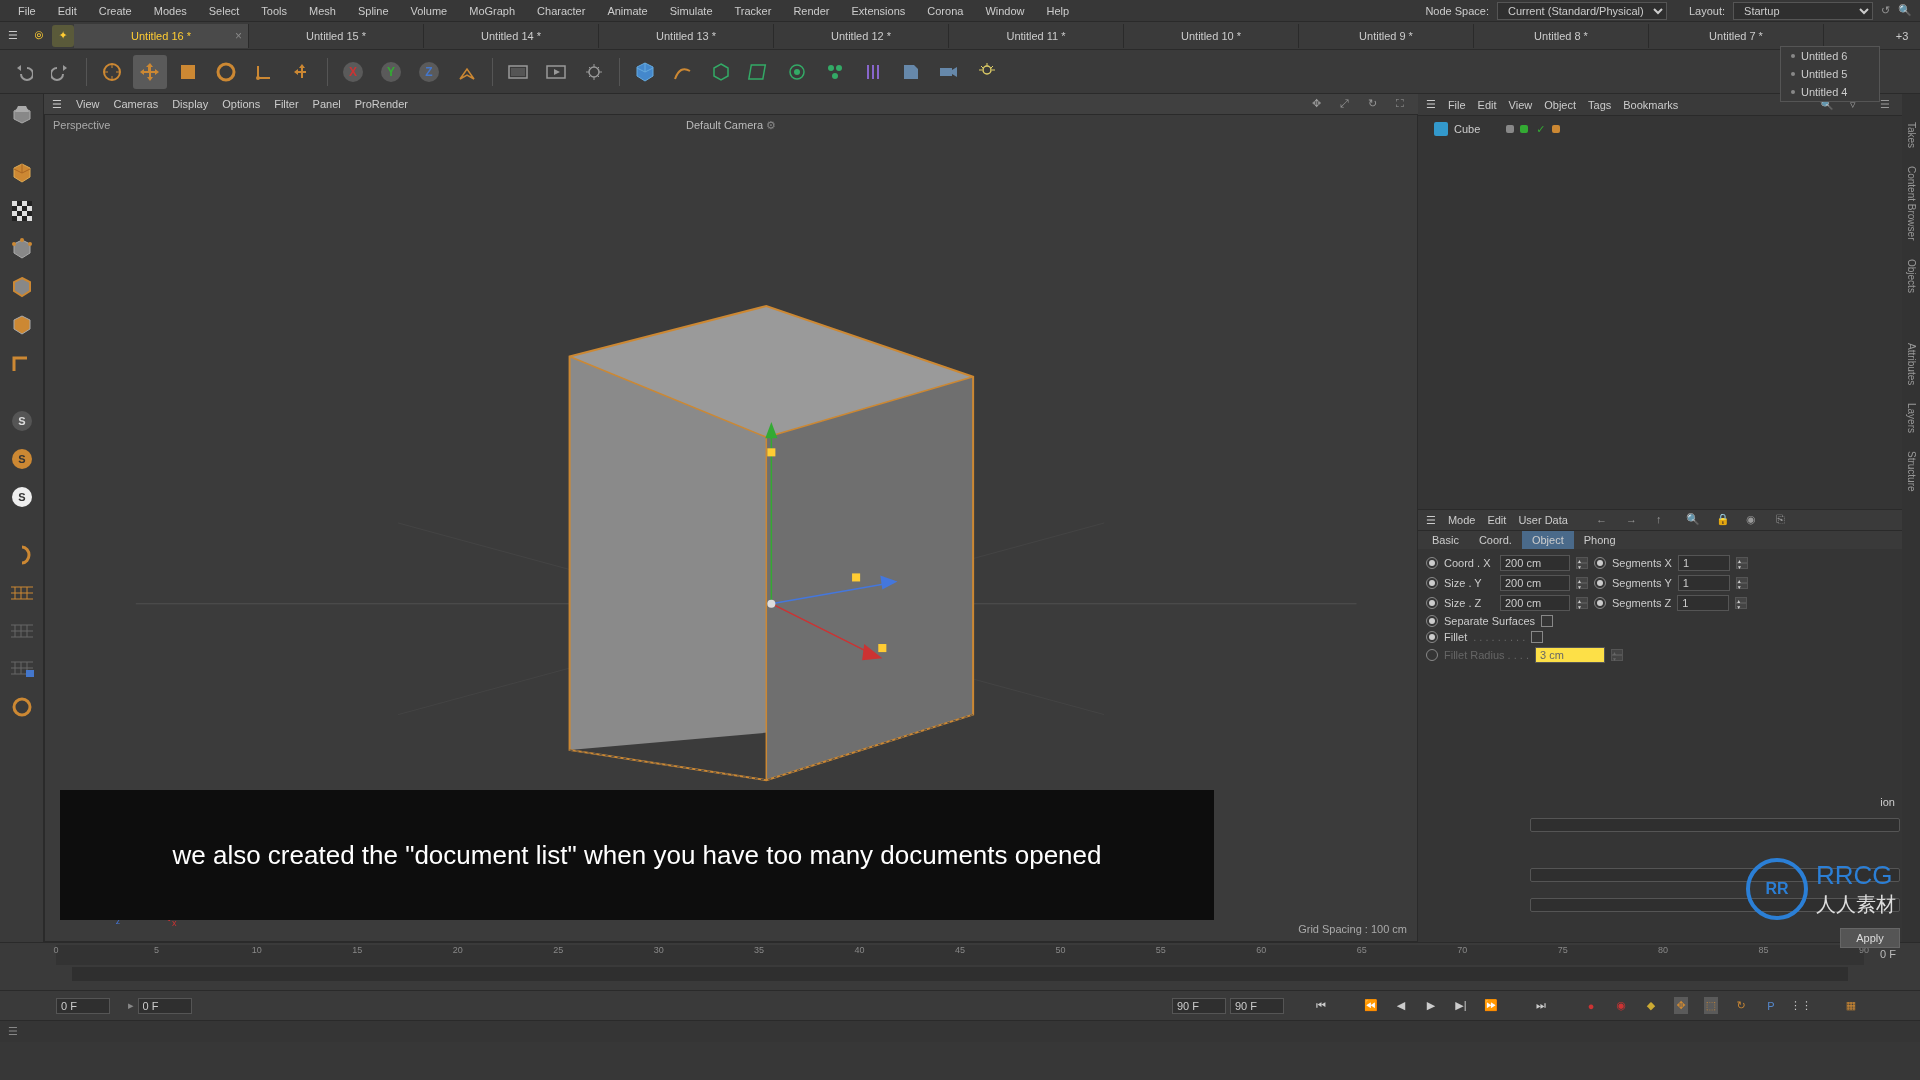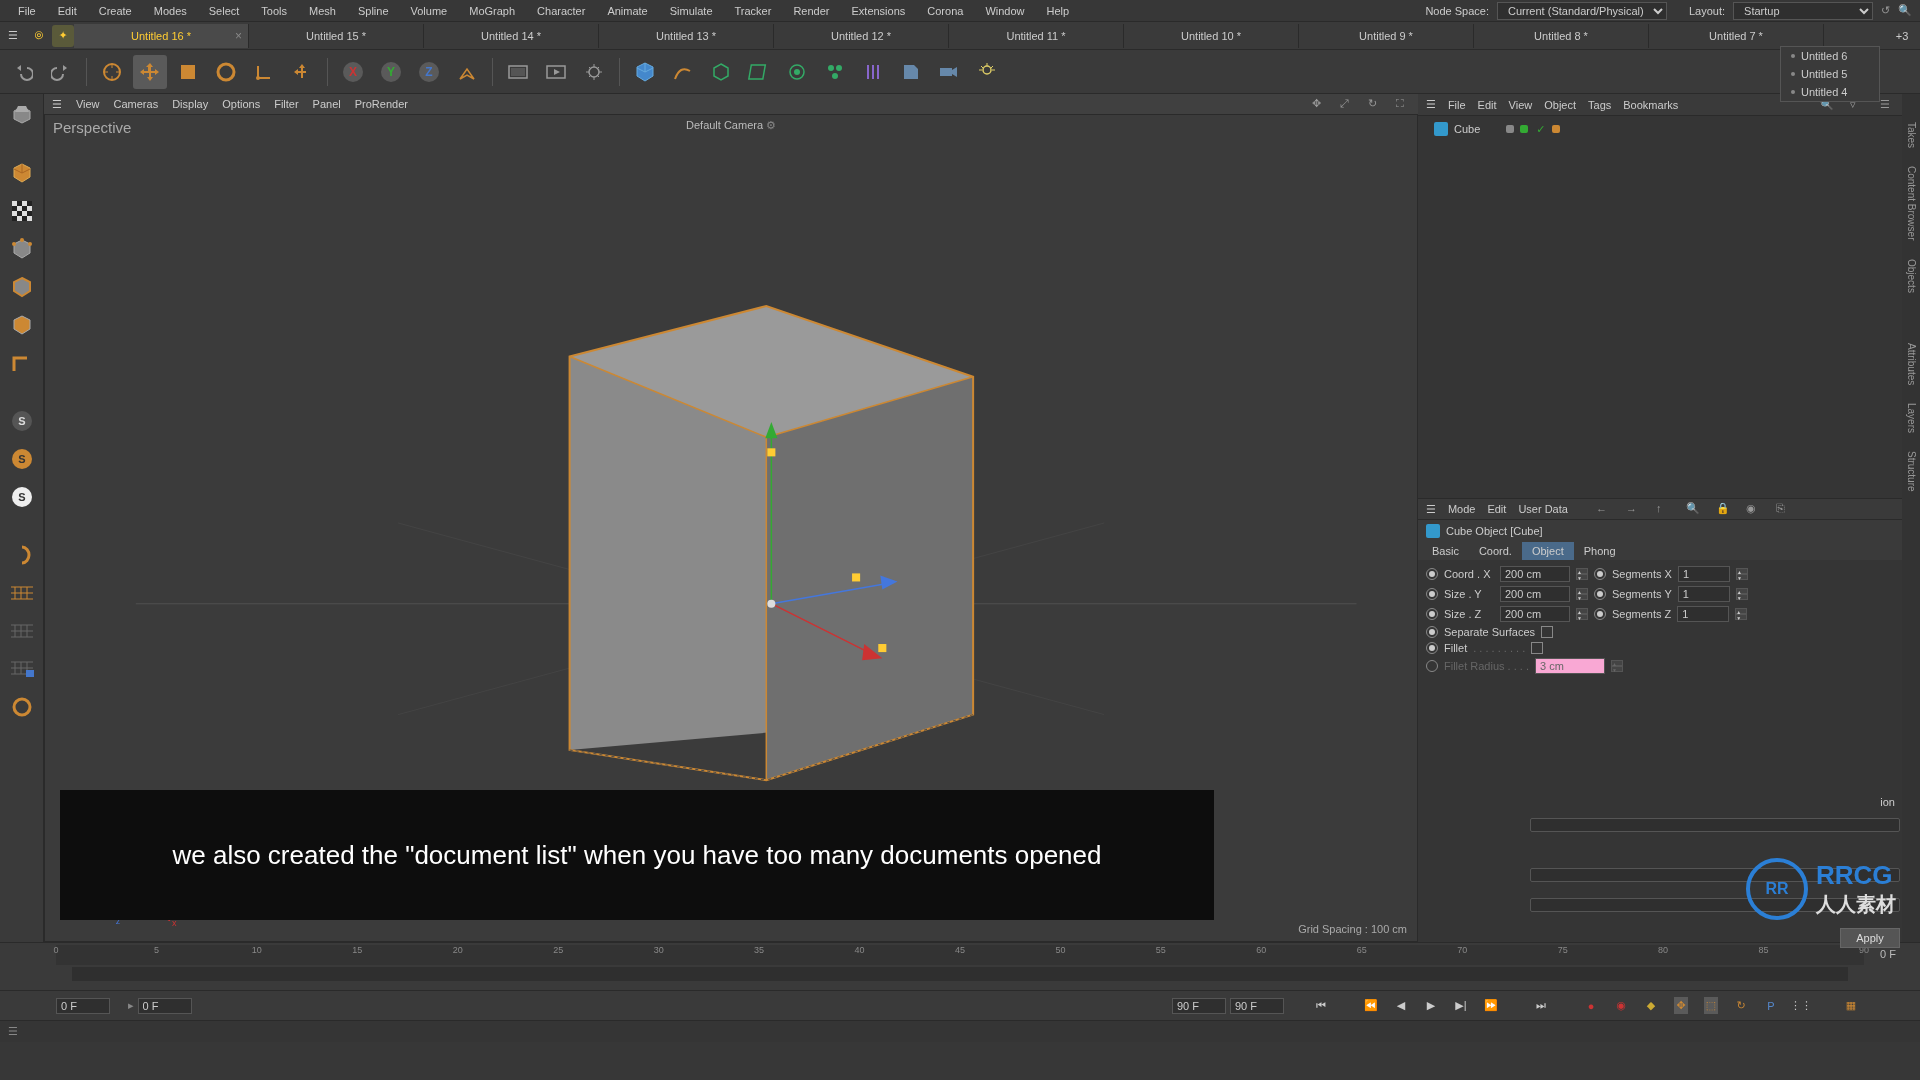--- a/index.html
+++ b/index.html
@@ -31,21 +31,21 @@
 
 .left-tools { width: 44px; background: #3a3a3a; display: flex; flex-direction: column; align-items: center; padding-top: 4px; gap: 4px; border-right: 1px solid #2a2a2a; }
 .lt-btn { width: 34px; height: 34px; display: flex; align-items: center; justify-content: center; border-radius: 3px; cursor: pointer; position: relative; }
 
 .viewport-region { flex: 1; display: flex; flex-direction: column; }
 .view-menu { height: 20px; background: #404040; display: flex; align-items: center; padding: 0 8px; gap: 14px; font-size: 11px; }
 .view-menu .spacer { flex: 1; }
 .view-icon { width: 14px; height: 14px; cursor: pointer; color: #999; }
 
 .viewport { flex: 1; background: #3b3b3b; position: relative; overflow: hidden; border: 1px solid #2a2a2a; }
-.persp-label { position: absolute; top: 4px; left: 8px; font-size: 15px; color: #aaa; }
+.persp-label { position: absolute; top: 4px; left: 8px; font-size: 11px; color: #aaa; }
 .cam-label { position: absolute; top: 4px; left: 50%; transform: translateX(-50%); font-size: 11px; color: #bbb; }
 .grid-label { position: absolute; bottom: 6px; right: 10px; font-size: 11px; color: #aaa; }
 
 .right { width: 502px; background: #3a3a3a; display: flex; }
 .right-main { flex: 1; display: flex; flex-direction: column; }
 .right-tabs { width: 18px; background: #333; display: flex; flex-direction: column; align-items: center; padding-top: 20px; gap: 2px; }
 .rt-tab { writing-mode: vertical-rl; padding: 8px 2px; font-size: 10px; color: #999; cursor: pointer; }
 
 .om-menu { height: 22px; display: flex; align-items: center; padding: 0 8px; gap: 12px; border-bottom: 1px solid #2a2a2a; font-size: 11px; }
 .om-menu .spacer { flex: 1; }
@@ -61,39 +61,39 @@
 .attr-tab { padding: 3px 10px; cursor: pointer; font-size: 11px; }
 .attr-tab.active { background: #4a6a8a; }
 .attr-section { padding: 4px 8px; font-weight: bold; background: #353535; }
 .attr-body { padding: 4px 8px; background: #353535; flex: 1; }
 .prop-row { display: flex; align-items: center; gap: 6px; padding: 2px 0; }
 .prop-radio { width: 12px; height: 12px; border: 1px solid #888; border-radius: 50%; position: relative; }
 .prop-radio.on::after { content: ''; position: absolute; inset: 2px; background: #ccc; border-radius: 50%; }
 .prop-label { min-width: 50px; }
 .prop-input { background: #2f2f2f; border: 1px solid #555; color: #ccc; padding: 1px 4px; width: 70px; font-size: 11px; }
 .prop-input.wide { width: 52px; }
-.prop-input.disabled { color: #666; background: #f9a8d4; }
+.prop-input.disabled { color: #666; background: #fde047; }
 .prop-spin { width: 12px; display: flex; flex-direction: column; }
 .prop-spin div { height: 6px; background: #444; border: 1px solid #555; font-size: 5px; }
 .prop-check { width: 12px; height: 12px; border: 1px solid #888; }
 
 .timeline-region { height: 48px; background: #3a3a3a; border-top: 1px solid #2a2a2a; padding: 2px 56px 0 56px; }
 .tl-ruler { height: 20px; position: relative; background: #333; }
 .tl-tick { position: absolute; top: 0; font-size: 9px; color: #888; transform: translateX(-50%); }
 .tl-bar { height: 14px; background: #2f2f2f; margin: 2px 16px; }
 
 .playbar { height: 30px; background: #3a3a3a; display: flex; align-items: center; padding: 0 56px; gap: 4px; border-top: 1px solid #2a2a2a; }
 .pb-input { background: #2f2f2f; border: 1px solid #555; color: #ccc; padding: 1px 4px; width: 54px; font-size: 11px; }
 .pb-btn { width: 26px; height: 22px; display: flex; align-items: center; justify-content: center; cursor: pointer; }
 
 .subtitle { position: absolute; left: 60px; right: 706px; bottom: 160px; height: 130px; background: #0d0d0d; display: flex; align-items: center; justify-content: center; font-size: 26px; color: #fff; font-weight: 400; z-index: 50; }
 
 .watermark { position: absolute; right: 24px; bottom: 160px; display: flex; align-items: center; gap: 8px; z-index: 60; }
 .wm-circle { width: 62px; height: 62px; border: 4px solid #2b7fd6; border-radius: 50%; display: flex; align-items: center; justify-content: center; color: #2b7fd6; font-size: 16px; font-weight: bold; }
-.wm-text { display: flex; flex-direction: column; color: #ddd; font-size: 20px; font-weight: bold; }
+.wm-text { display: flex; flex-direction: column; color: #ddd; font-size: 20px; font-weight: normal; }
 .wm-text .big { font-size: 26px; color: #2b7fd6; }
 
 .statusbar { height: 22px; background: #353535; border-top: 1px solid #2a2a2a; display: flex; align-items: center; padding: 0 8px; }
 
 svg { display: block; }
 </style>
 </head>
 <body>
 
 <div class="menubar">
@@ -504,24 +504,20 @@
         <span>Edit</span>
         <span>User Data</span>
         <div class="spacer"></div>
         <span class="om-icon">←</span>
         <span class="om-icon">→</span>
         <span class="om-icon">↑</span>
         <span class="om-icon">🔍</span>
         <span class="om-icon">🔒</span>
         <span class="om-icon">◉</span>
         <span class="om-icon">⎘</span>
-      </div>
-      <div class="attr-head">
-        <div style="width:14px;height:14px;background:#3399cc;border-radius:2px"></div>
-        <span>Cube Object [Cube]</span>
       </div>
       <div class="attr-tabs">
         <div class="attr-tab">Basic</div>
         <div class="attr-tab">Coord.</div>
         <div class="attr-tab active">Object</div>
         <div class="attr-tab">Phong</div>
       </div>
       <div class="attr-body">
         <div class="prop-row">
           <div class="prop-radio on"></div>

